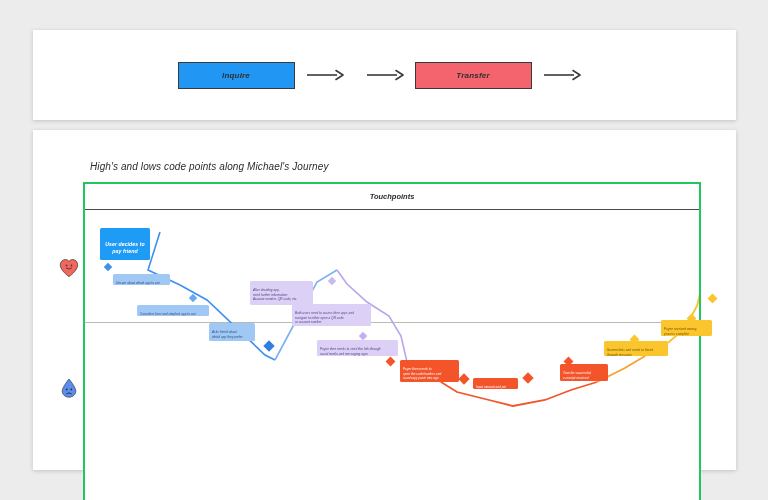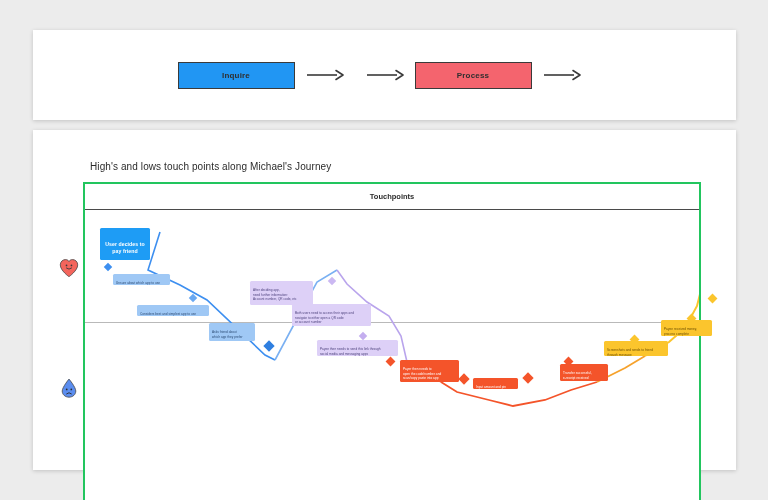--- a/index.html
+++ b/index.html
@@ -9,20 +9,21 @@
     font-family: "Liberation Sans", sans-serif;
     overflow: hidden;
   }
   #root { position: relative; width: 768px; height: 500px; }
 
   
   .card {
     position: absolute;
     background: #ffffff;
     box-shadow: 0 1px 4px rgba(0,0,0,0.18);
+    font-style: italic;
   }
   #flow-card { left: 33px; top: 30px; width: 703px; height: 90px; }
   #journey-card { left: 33px; top: 130px; width: 703px; height: 340px; }
 
   #flow-row {
     position: absolute; left: 0; top: 0; width: 100%; height: 100%;
     display: flex; align-items: center; justify-content: center;
     gap: 0px;
   }
   .flow-stage {
@@ -113,37 +114,37 @@
 
 
       <div class="flow-arrow">
         <svg width="40" height="14" viewBox="0 0 40 14">
           <line x1="2" y1="7" x2="32" y2="7" stroke="#3a3a3a" stroke-width="1.6"></line>
           <path d="M31 2.5 L38 7 L31 11.5" fill="none" stroke="#3a3a3a" stroke-width="1.6" stroke-linecap="round" stroke-linejoin="round"></path>
         </svg>
       </div>
 
       <div class="flow-stage" style="background:#f4646e">
-        <span>Process</span>
+        <span>Transfer</span>
       </div>
 
       <div class="flow-arrow">
         <svg width="40" height="14" viewBox="0 0 40 14">
           <line x1="2" y1="7" x2="32" y2="7" stroke="#3a3a3a" stroke-width="1.6"></line>
           <path d="M31 2.5 L38 7 L31 11.5" fill="none" stroke="#3a3a3a" stroke-width="1.6" stroke-linecap="round" stroke-linejoin="round"></path>
         </svg>
       </div>
 
 
     </div>
   </div>
 
   <div class="card" id="journey-card">
 
-    <div id="journey-title">High's and lows touch points along Michael's Journey</div>
+    <div id="journey-title">High's and lows code points along Michael's Journey</div>
 
     <div id="chart-frame">
 
       <div id="touchpoints-header">
         <span>Touchpoints</span>
       </div>
 
       <div id="plot">
         <div id="baseline"></div>
         <svg class="connectors" viewBox="0 0 618 236" preserveAspectRatio="none">

